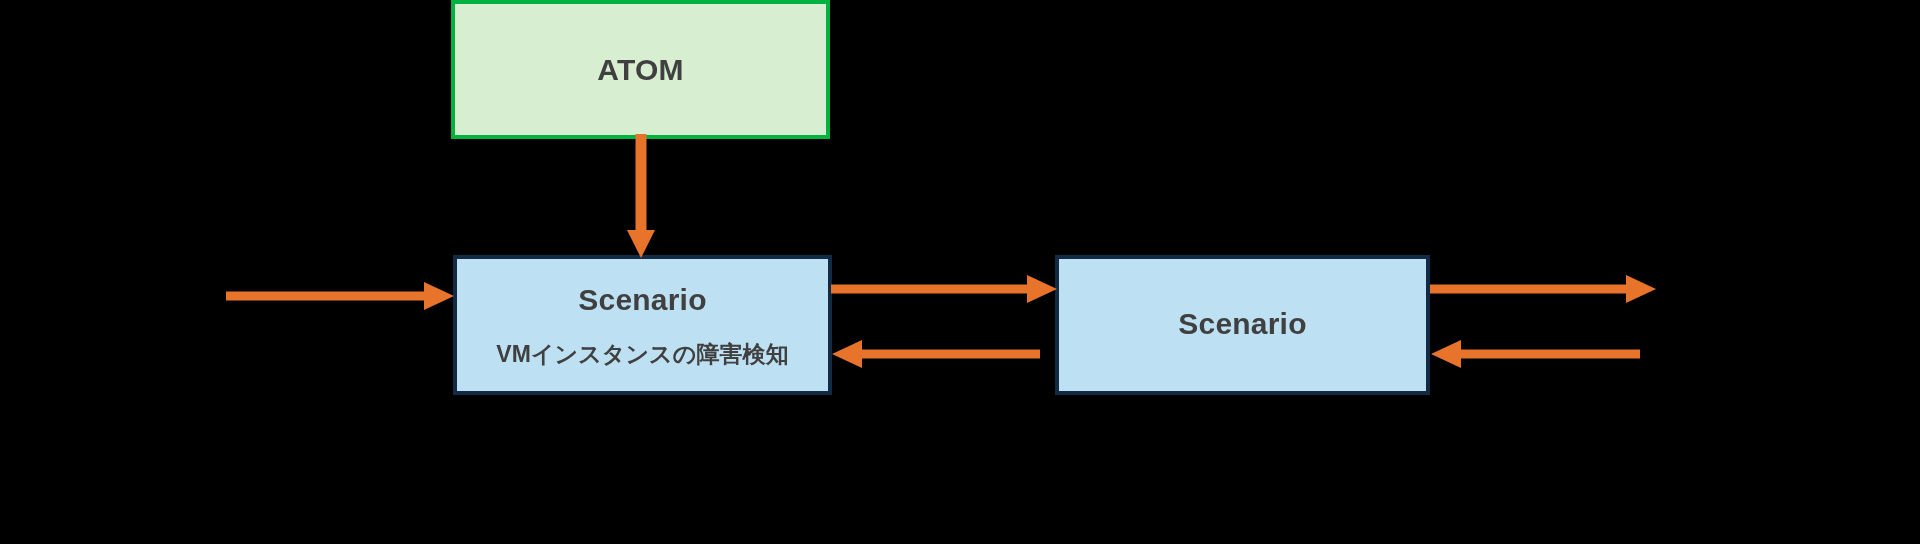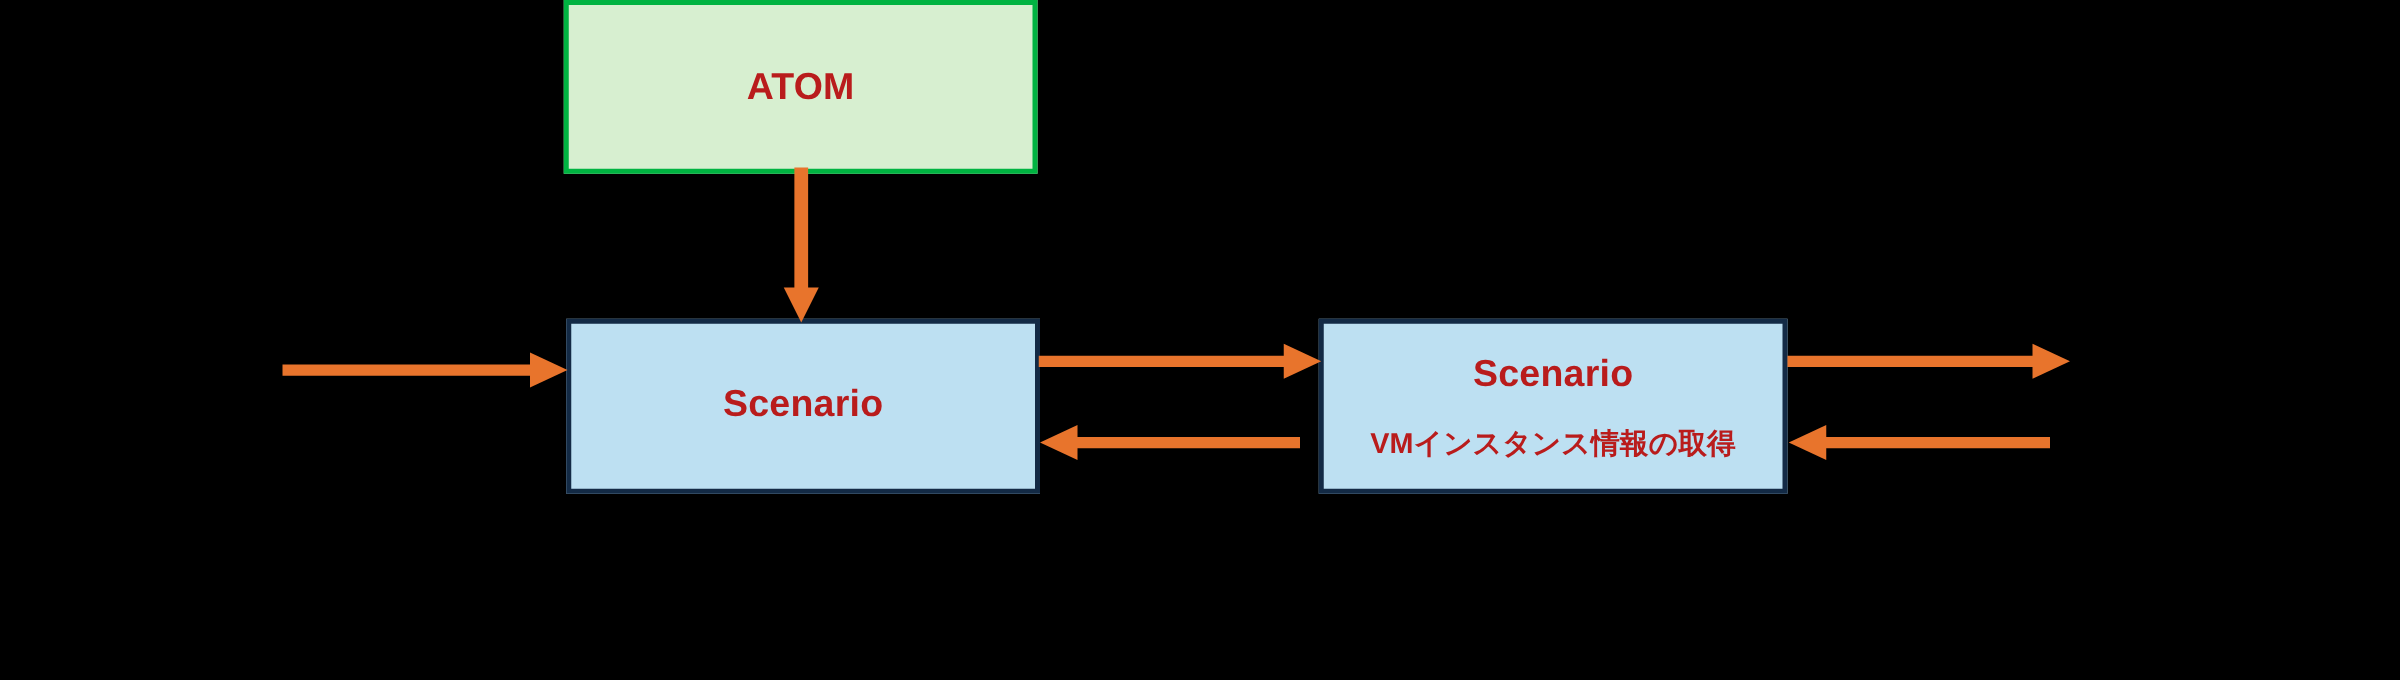--- a/index.html
+++ b/index.html
@@ -22,21 +22,21 @@
 
   
   .node {
     position: absolute;
     box-sizing: border-box;
     display: flex;
     flex-direction: column;
     align-items: center;
     justify-content: center;
     text-align: center;
-    color: #b91c1c;
+    color: #404040;
     line-height: 1.18;
   }
   .node-atom {
     background: #d7efd0;
     border: 4px solid #00b341;
   }
   .node-scenario {
     background: #bde0f2;
     border: 4px solid #132a45;
     gap: 21px;
@@ -70,25 +70,25 @@
 <body>
 
 <div id="canvas">
 
   <div class="node node-atom" style="left:451px; top:0px; width:379px; height:139px;">
     <div class="title">ATOM</div>
   </div>
 
   <div class="node node-scenario" style="left:453px; top:255px; width:379px; height:140px;">
     <div class="title">Scenario</div>
+    <div class="subline">VMインスタンスの障害検知</div>
   </div>
 
   <div class="node node-scenario" style="left:1055px; top:255px; width:375px; height:140px;">
     <div class="title">Scenario</div>
-    <div class="subline">VMインスタンス情報の取得</div>
   </div>
 
   <div class="arrow" style="left:625px; top:134px; width:32px; height:126px;">
     <svg width="32" height="126" viewBox="0 0 32 126">
       <line x1="16" y1="0" x2="16" y2="104" stroke="#e8742c" stroke-width="11"></line>
       <polygon points="16,124 2,96 30,96" fill="#e8742c"></polygon>
     </svg>
   </div>
 
   <div class="arrow" style="left:226px; top:281px; width:230px; height:30px;">

